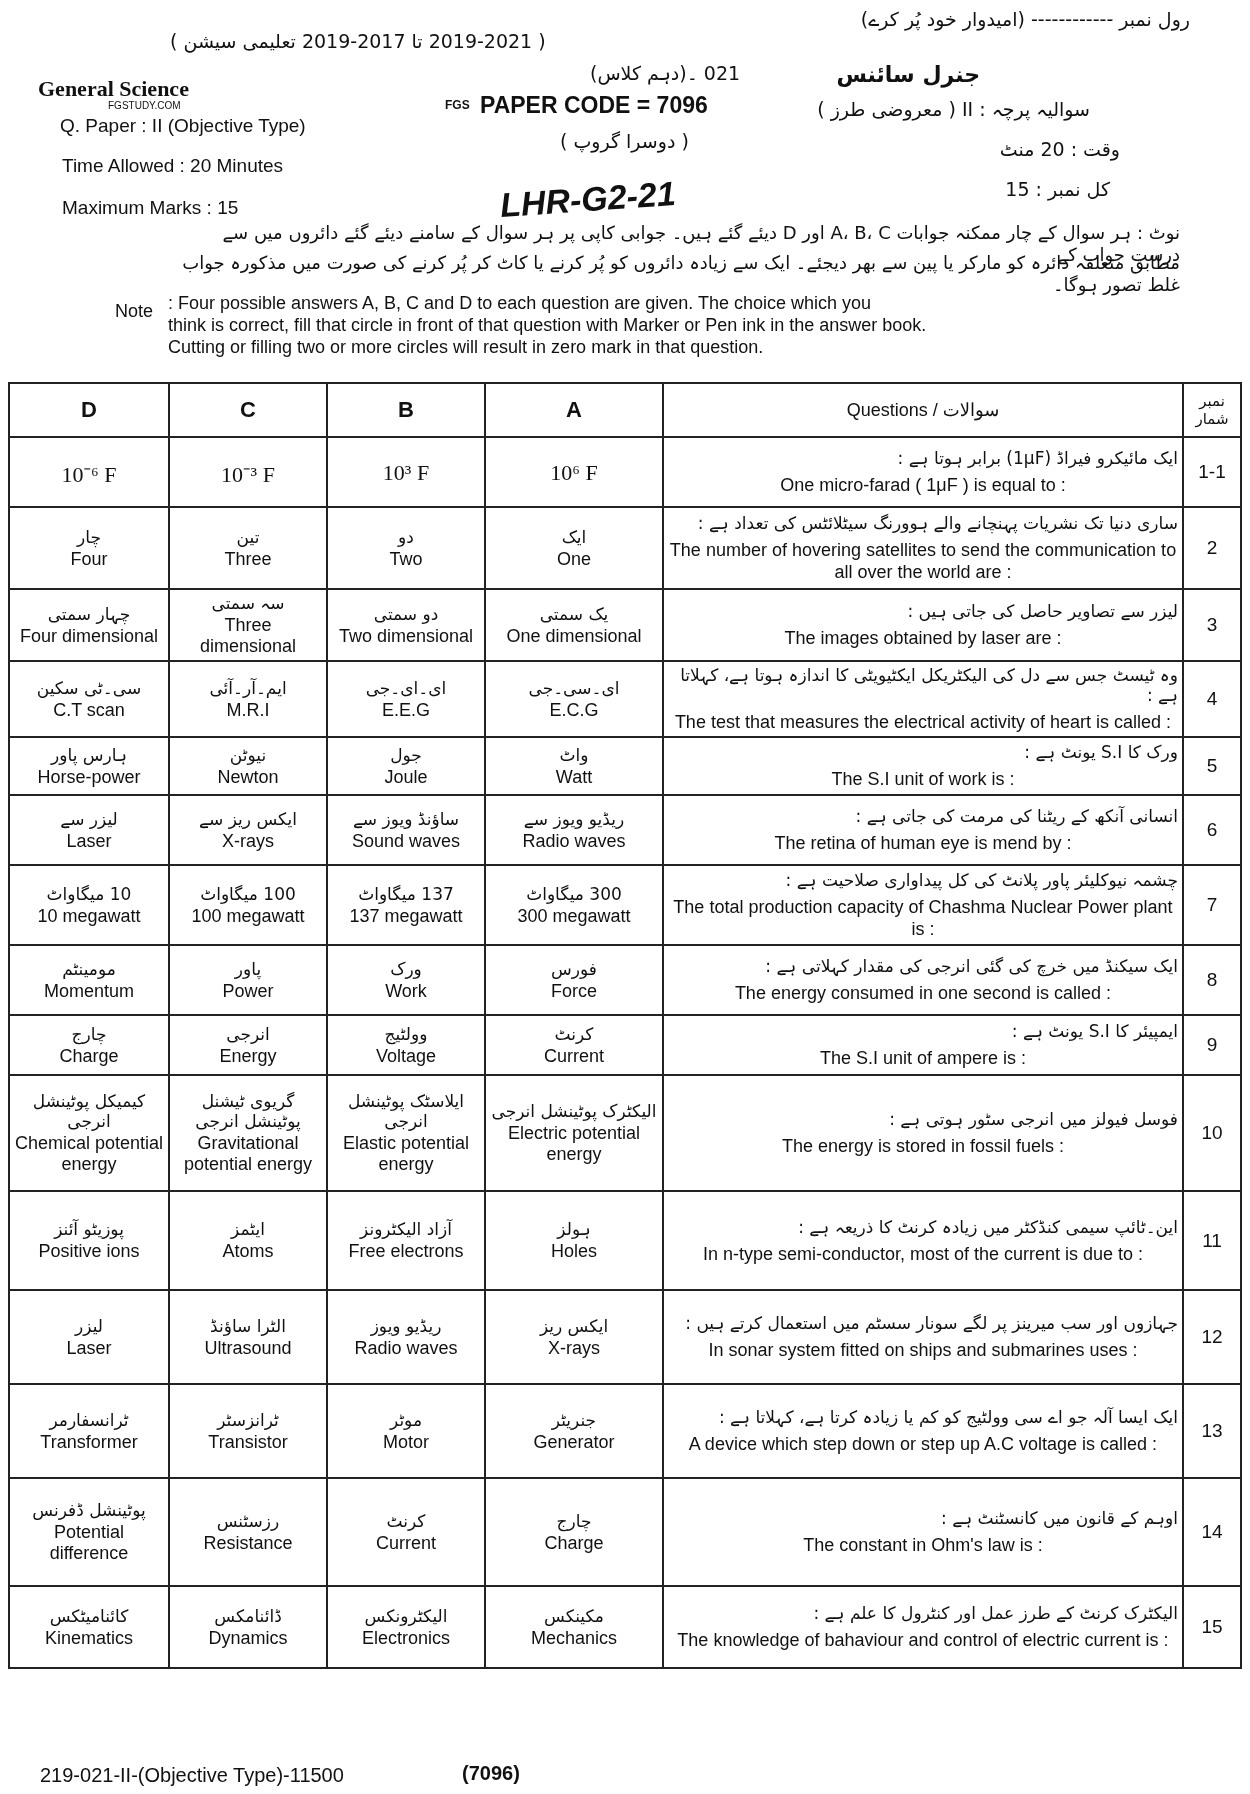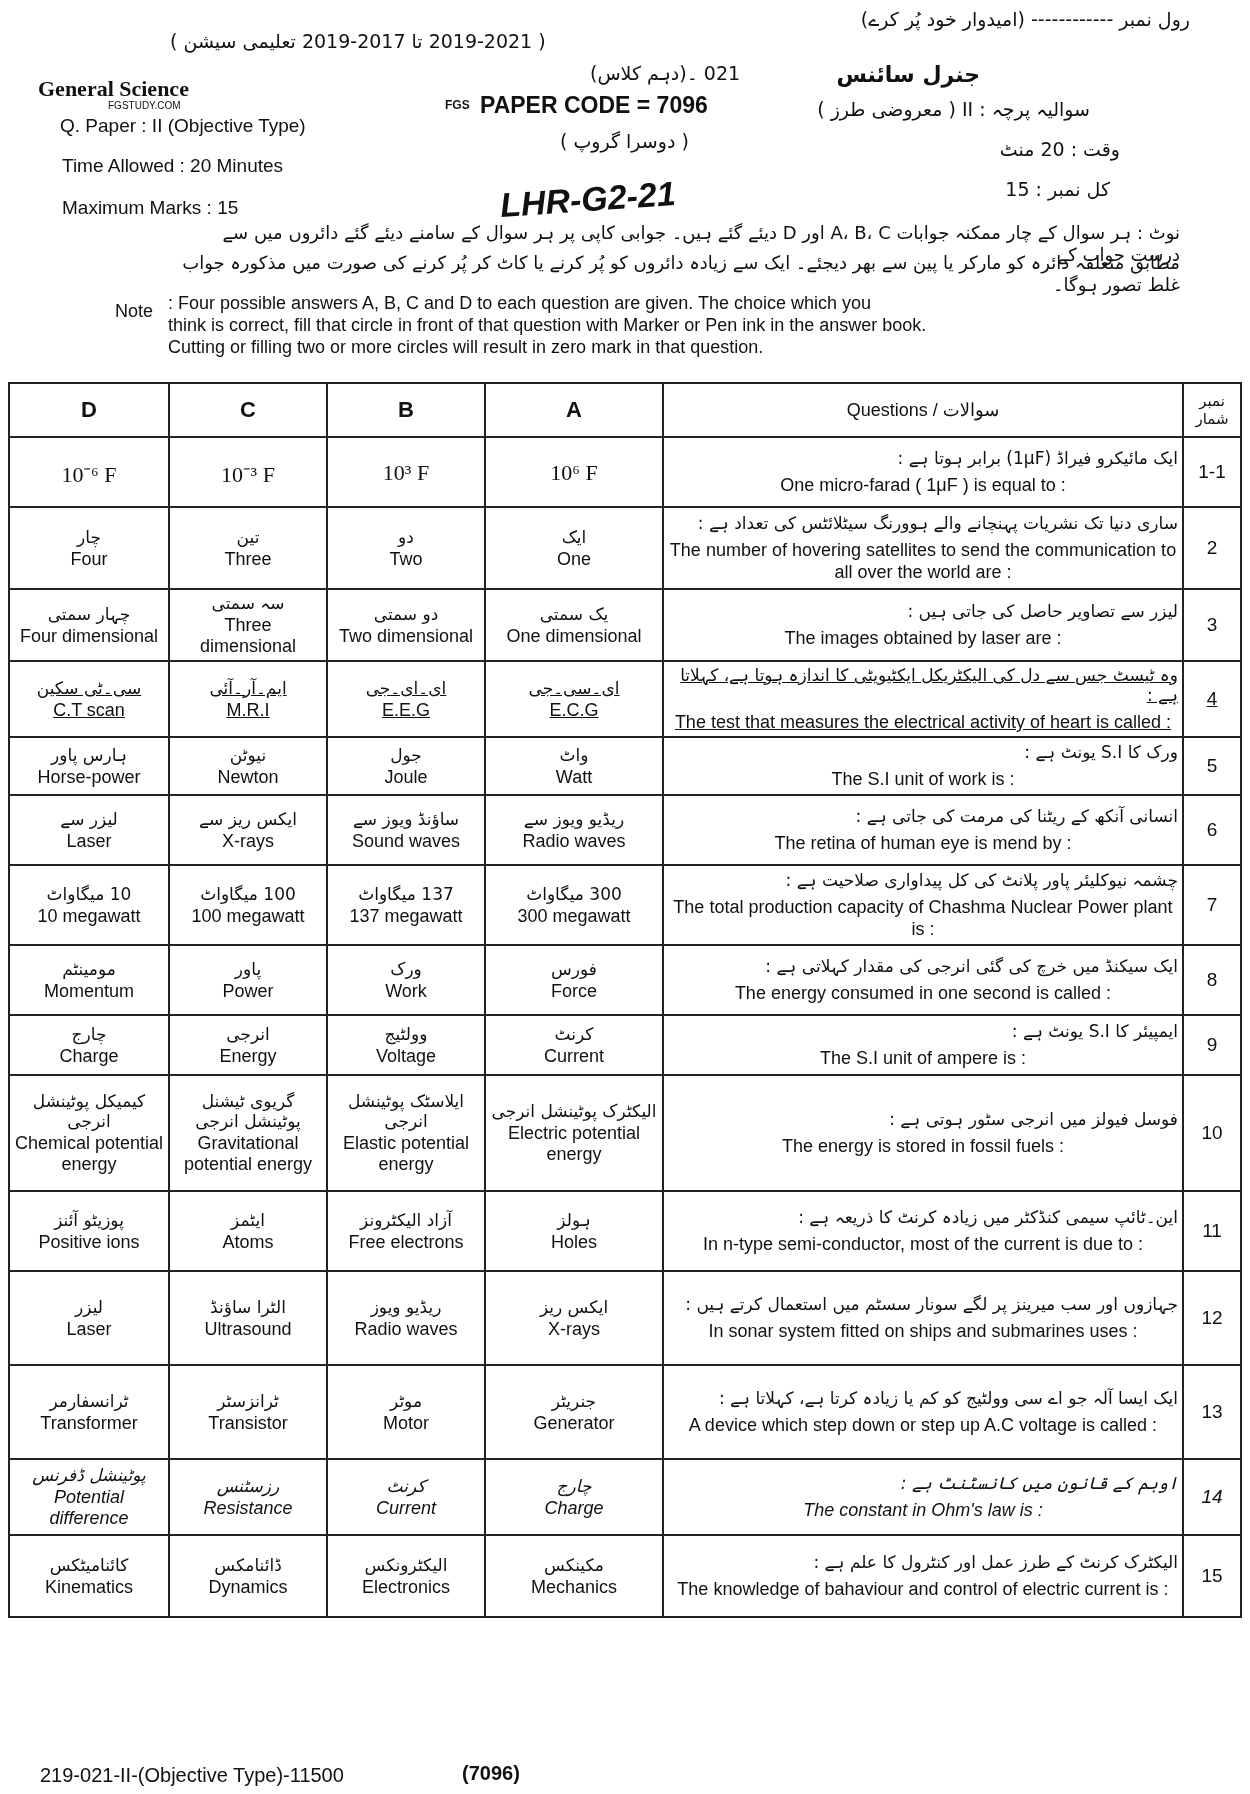--- a/index.html
+++ b/index.html
@@ -138,21 +138,21 @@
         <td>
           <span class="opt-ur">یک سمتی</span>
           <span class="opt-en">One dimensional</span>
         </td>
         <td class="qcell">
           <span class="q-ur">لیزر سے تصاویر حاصل کی جاتی ہیں :</span>
           <span class="q-en">The images obtained by laser are :</span>
         </td>
         <td class="num">3</td>
       </tr>
-      <tr style="height: 64px; text-decoration: underline;">
+      <tr style="height: 64px;">
         <td>
           <span class="opt-ur">سی۔ٹی سکین</span>
           <span class="opt-en">C.T scan</span>
         </td>
         <td>
           <span class="opt-ur">ایم۔آر۔آئی</span>
           <span class="opt-en">M.R.I</span>
         </td>
         <td>
           <span class="opt-ur">ای۔ای۔جی</span>
@@ -299,21 +299,21 @@
         <td>
           <span class="opt-ur">الیکٹرک پوٹینشل انرجی</span>
           <span class="opt-en">Electric potential energy</span>
         </td>
         <td class="qcell">
           <span class="q-ur">فوسل فیولز میں انرجی سٹور ہوتی ہے :</span>
           <span class="q-en">The energy is stored in fossil fuels :</span>
         </td>
         <td class="num">10</td>
       </tr>
-      <tr style="height: 80px;">
+      <tr style="height: 99px;">
         <td>
           <span class="opt-ur">پوزیٹو آئنز</span>
           <span class="opt-en">Positive ions</span>
         </td>
         <td>
           <span class="opt-ur">ایٹمز</span>
           <span class="opt-en">Atoms</span>
         </td>
         <td>
           <span class="opt-ur">آزاد الیکٹرونز</span>
@@ -368,21 +368,21 @@
         <td>
           <span class="opt-ur">جنریٹر</span>
           <span class="opt-en">Generator</span>
         </td>
         <td class="qcell">
           <span class="q-ur">ایک ایسا آلہ جو اے سی وولٹیج کو کم یا زیادہ کرتا ہے، کہلاتا ہے :</span>
           <span class="q-en">A device which step down or step up A.C voltage is called :</span>
         </td>
         <td class="num">13</td>
       </tr>
-      <tr style="height: 76px; font-style: italic;">
+      <tr style="height: 108px;">
         <td>
           <span class="opt-ur">پوٹینشل ڈفرنس</span>
           <span class="opt-en">Potential difference</span>
         </td>
         <td>
           <span class="opt-ur">رزسٹنس</span>
           <span class="opt-en">Resistance</span>
         </td>
         <td>
           <span class="opt-ur">کرنٹ</span>

